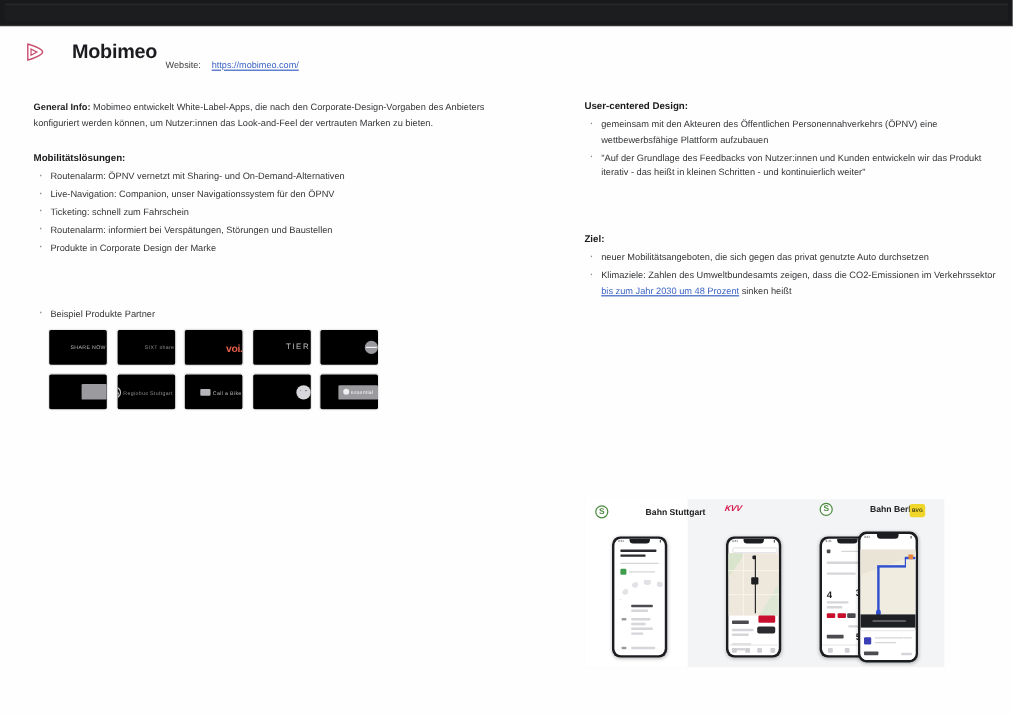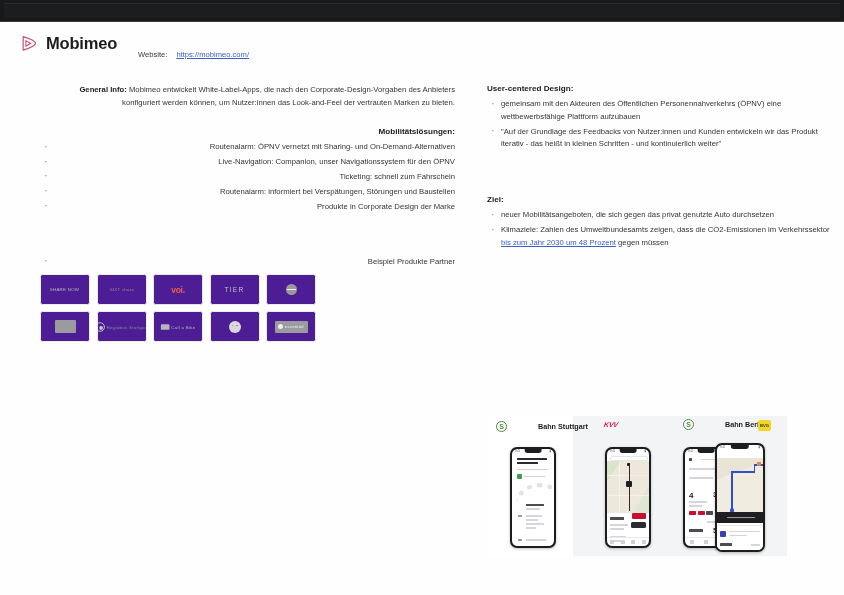--- a/index.html
+++ b/index.html
@@ -27,27 +27,28 @@
   #page {
     position:absolute; left:0; top:22px; width:844px; height:573px;
     background:#fefefe;
   }
   
   #brand { position:absolute; left:20px; top:12px; display:flex; align-items:center; gap:7px; }
   #brand .mark { width:19px; height:19px; display:block; }
   #brand .wordmark{
     font-size:16.5px; font-weight:600; letter-spacing:-0.2px; color:#1c1c20;
     font-family:"Liberation Sans", sans-serif;
+    margin-left:14px;
   }
   #website { position:absolute; left:138px; top:28px; display:flex; align-items:baseline; gap:9px; }
   #website .lbl { font-size:7.6px; color:#3b3b3b; }
   #website .url { font-size:7.6px; color:#3b62c4; text-decoration:underline; }
 
   
-  .col-left  { position:absolute; left:40px;  top:62px; width:415px;text-align:right; }
+  .col-left  { position:absolute; left:28px;  top:62px; width:415px; }
   .col-right { position:absolute; left:487px; top:62px; width:345px; }
 
   .para { font-size:7.7px; line-height:12.6px; color:#333437; margin:0 0 4px 0; }
   .para b { font-weight:700; color:#1d1d20; }
   .sec-title { font-size:8.1px; font-weight:700; color:#1b1b1e; margin:18px 0 5px 0; }
   ul.bl { list-style:none; margin:0; padding:0; }
   ul.bl li {
     position:relative; padding-left:14px;
     font-size:7.7px; line-height:12.7px; color:#333437; margin-bottom:2.2px;
   }
@@ -55,23 +56,23 @@
     content:"\00B7"; position:absolute; left:4px; top:-1.5px;
     color:#8d8d90; font-size:11px; line-height:13px;
   }
   ul.bl li a { color:#3b62c4; text-decoration:underline; }
   .gap-lg { height:40px; }
 
   
   #partners { position:absolute; left:40px; top:252px; width:288px; }
   .prow { display:flex; gap:6.5px; margin-bottom:6px; }
   .tile{
-    width:50px; height:31px; background:#4c1d95;
+    width:50px; height:31px; background:#000000;
     border:1px solid #ededed; border-radius:2.5px;
-    display:flex; align-items:center; justify-content:center;
+    display:flex; align-items:center; justify-content:flex-end;
     overflow:hidden;
   }
   .tile.hi { border-color:#e3e3e3; }
   .tile .lg { transform:scale(.95); display:flex; align-items:center; justify-content:center; gap:2px; }
   .t-txt { font-size:4.6px; letter-spacing:.3px; color:#b9b9bd; white-space:nowrap; }
   .t-txt.dark { color:#8c8c90; }
   .t-voi { font-size:8.6px; font-weight:700; color:#e8604c; letter-spacing:-.3px; }
   .t-tier{ font-size:6.6px; letter-spacing:1.3px; color:#c2c2c6; }
   .dot-lime{ width:11px; height:11px; border-radius:50%; background:#9a9a9e; position:relative; }
   .dot-lime::after{ content:""; position:absolute; left:1px; right:1px; top:4.6px; height:1.6px; background:#f3f3f3; }
@@ -286,21 +287,21 @@
       <li>gemeinsam mit den Akteuren des Öffentlichen Personennahverkehrs (ÖPNV) eine wettbewerbsfähige Plattform aufzubauen</li>
       <li>"Auf der Grundlage des Feedbacks von Nutzer:innen und Kunden entwickeln wir das Produkt iterativ - das heißt in kleinen Schritten - und kontinuierlich weiter"</li>
     </ul>
 
     <div style="height:42px"></div>
 
     <div class="sec-title" style="margin-top:0">Ziel:</div>
     <ul class="bl">
       <li>neuer Mobilitätsangeboten, die sich gegen das privat genutzte Auto durchsetzen</li>
       <li>
-        <span>Klimaziele: Zahlen des Umweltbundesamts zeigen, dass die CO2-Emissionen im Verkehrssektor </span><a href="#">bis zum Jahr 2030 um 48 Prozent</a><span> gegen müssen</span>
+        <span>Klimaziele: Zahlen des Umweltbundesamts zeigen, dass die CO2-Emissionen im Verkehrssektor </span><a href="#">bis zum Jahr 2030 um 48 Prozent</a><span> sinken heißt</span>
       </li>
     </ul>
   </div>
 
   <div id="montage">
     <div class="white-l"></div>
 
     <div class="mlogos">
       <div class="mlogo" style="left:9px; top:5px">
         <span class="scircle">S</span>

